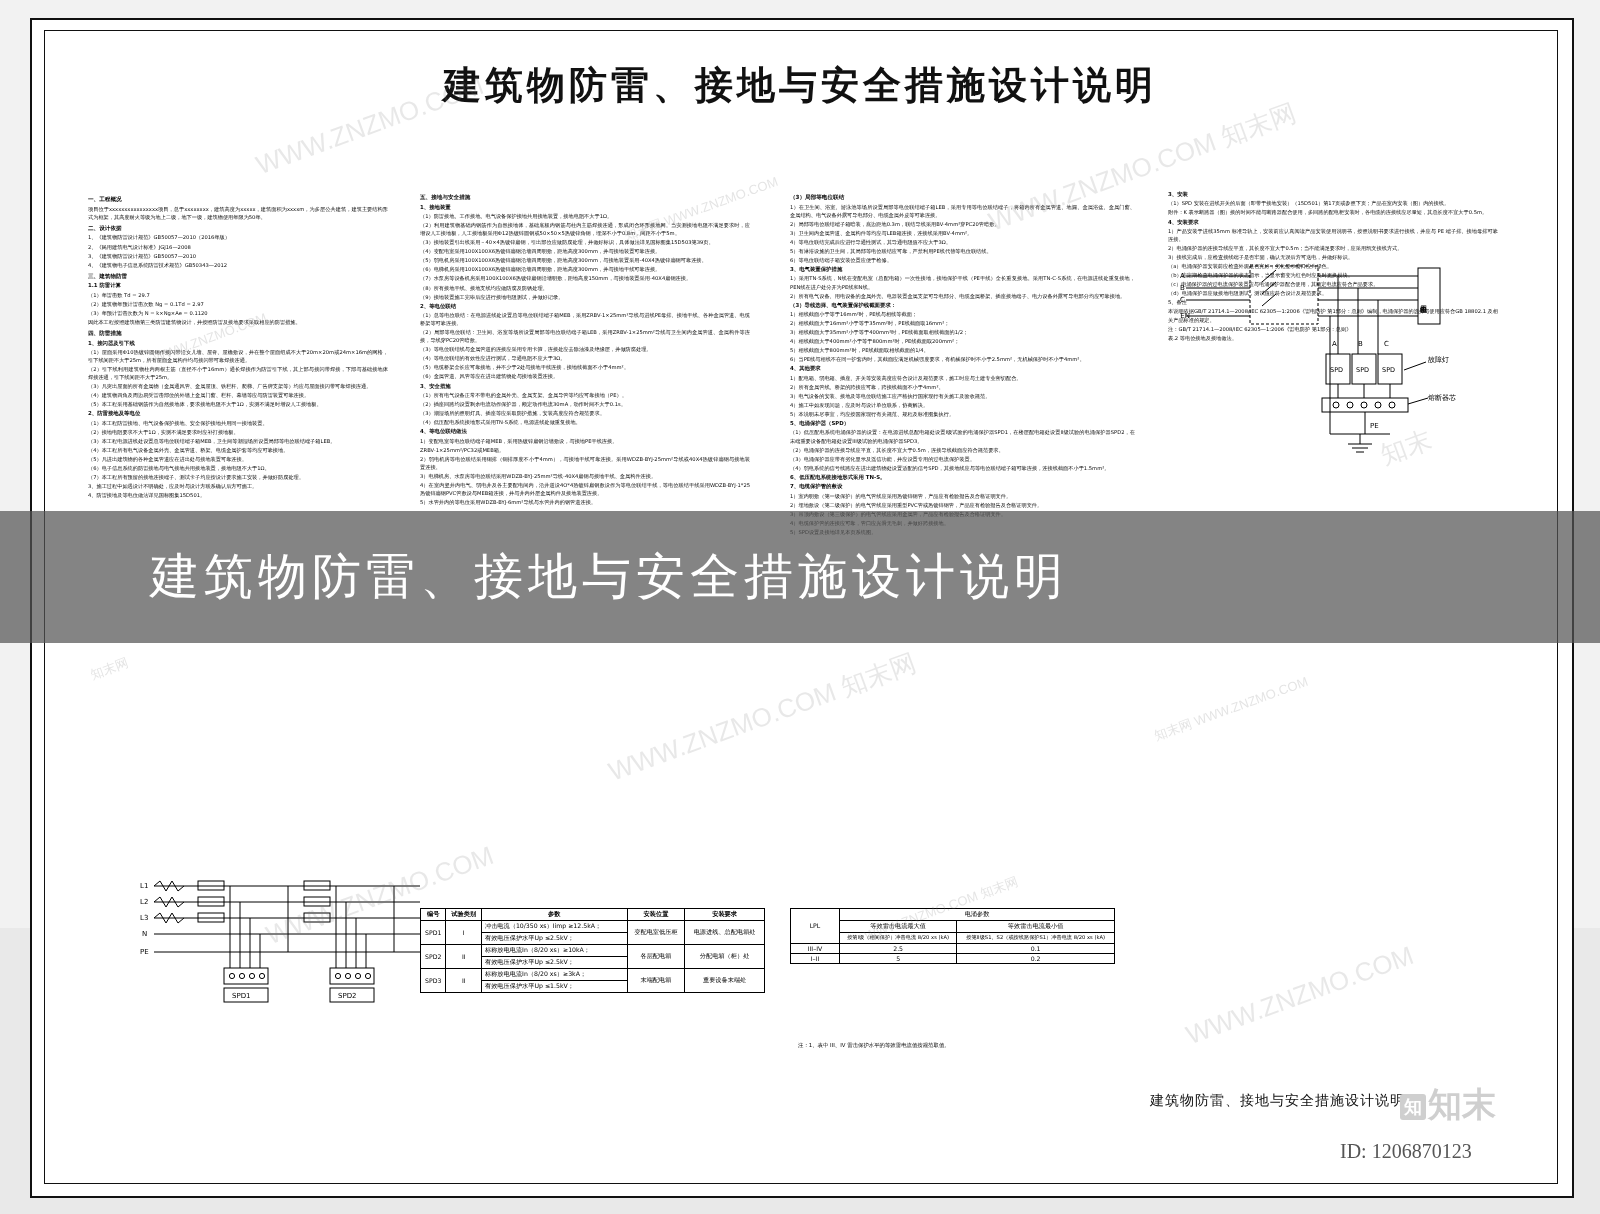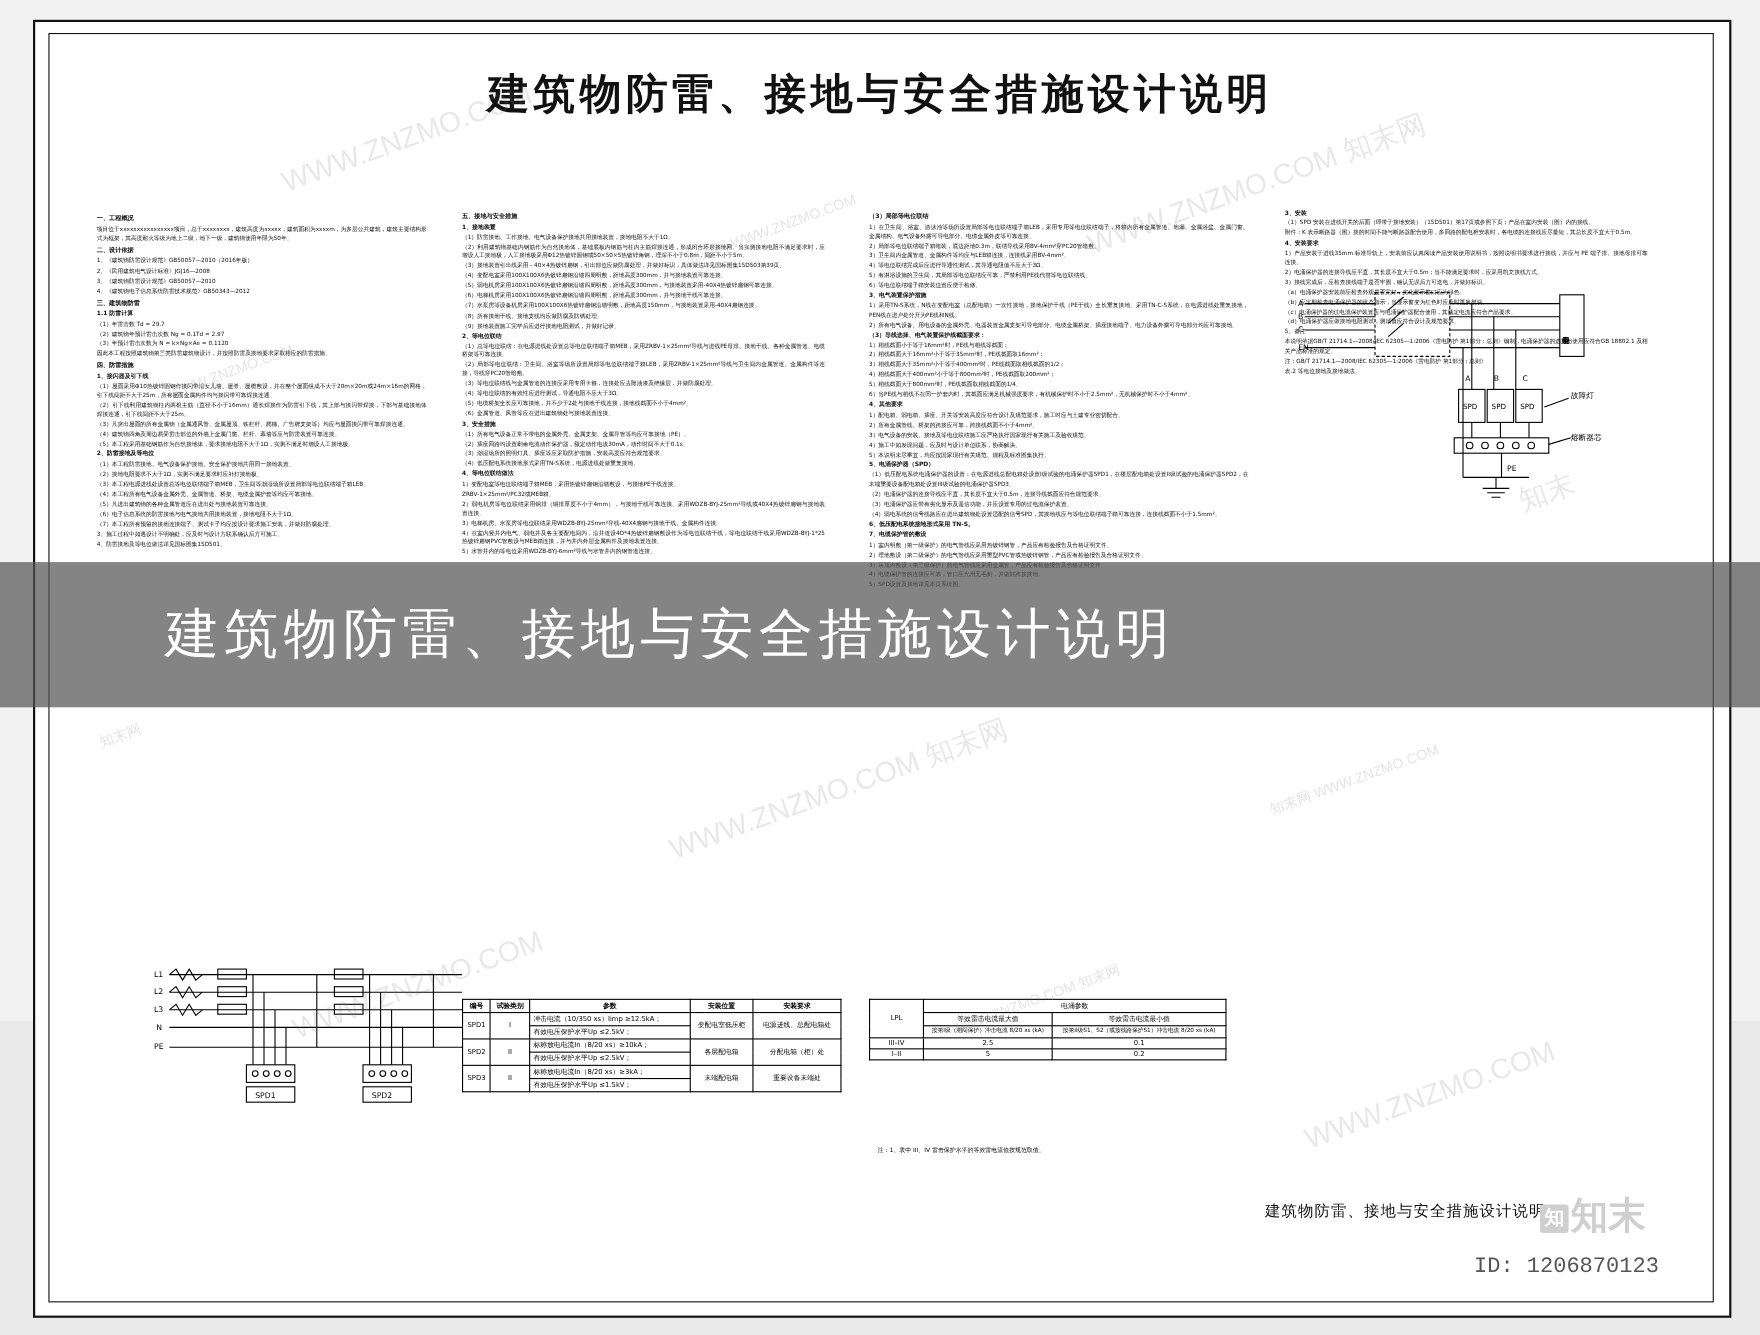--- a/index.html
+++ b/index.html
@@ -82,21 +82,21 @@
     position:absolute;font-size:5.4px;color:#000;
     font-family:"DejaVu Sans","Liberation Sans",sans-serif;
   }
 
   .footer-title{
     position:absolute;left:1150px;top:1092px;font-size:14px;color:#111;
     font-family:"DejaVu Sans","Liberation Sans",sans-serif;letter-spacing:1px;
   }
   .footer-id{
     position:absolute;left:1340px;top:1140px;font-size:20px;color:#555;
-    font-family:Liberation Mono, monospace;
+    font-family:Liberation Serif, serif;
   }
   .logo{
     position:absolute;left:1400px;top:1082px;font-size:34px;color:#cfcfcf;
     font-weight:bold;font-family:"DejaVu Sans","Liberation Sans",sans-serif;
   }
   .logo .sq{
     display:inline-block;width:26px;height:26px;background:#cfcfcf;color:#fff;
     text-align:center;line-height:26px;font-size:18px;border-radius:3px;margin-right:2px;
     vertical-align:3px;
   }

